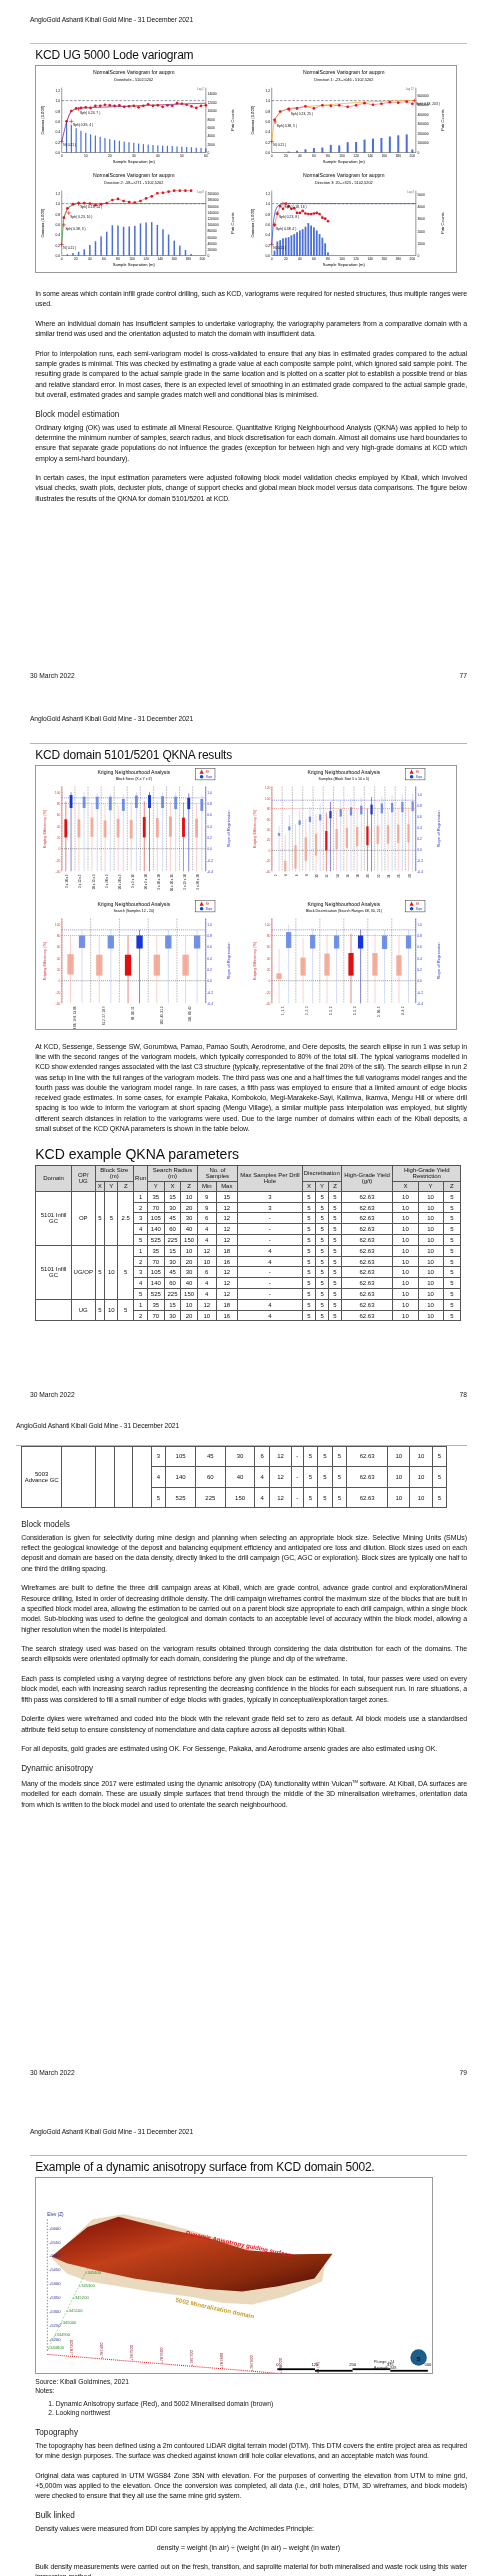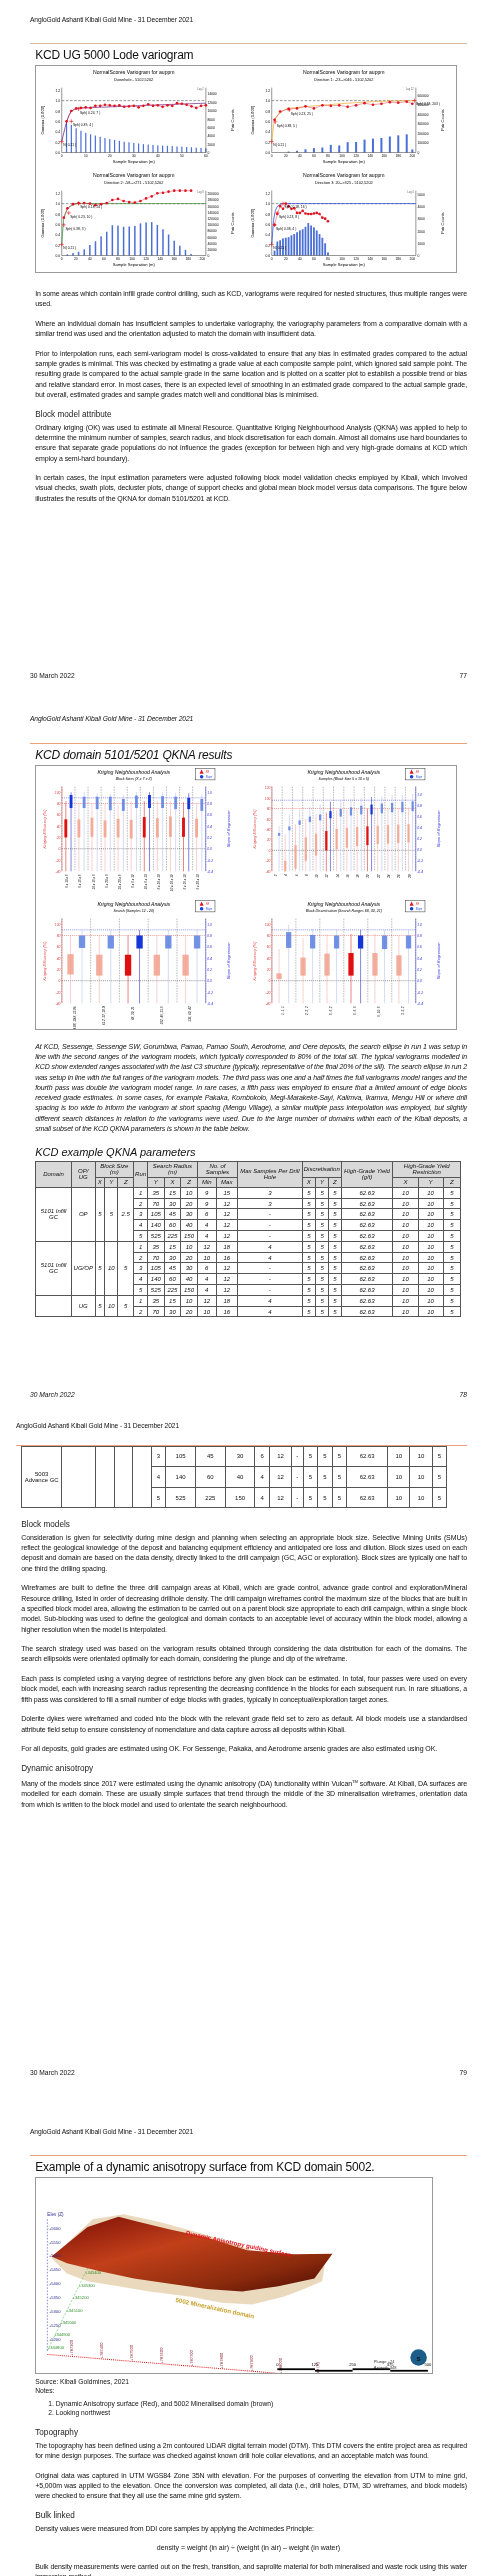--- a/index.html
+++ b/index.html
@@ -11,21 +11,21 @@
   h2.title{font-weight:normal;font-size:12px;margin:3.1px 0 3.1px 5.2px;letter-spacing:-0.2px;}
   h3.sec{font-weight:normal;font-size:8.2px;margin:9.3px 0 4.1px 5.2px;color:#222;}
   p.body{font-size:7px;line-height:10.3px;margin:0 0 9.3px 5.2px;text-align:justify;letter-spacing:-0.1px;}
   .ftr{display:flex;justify-content:space-between;font-size:6.7px;padding:0 0;}
   .figbox{margin-left:5.2px;border:0.5px solid #999;background:#fff;position:relative;}
   .grid4{display:grid;grid-template-columns:1fr 1fr;}
   svg text{font-family:"Liberation Sans",sans-serif;}
   table.q{border-collapse:collapse;margin-left:5.2px;font-size:6px;width:426px;}
   table.q th{background:#d9d9d9;font-weight:normal;border:0.5px solid #555;padding:1px 1px;text-align:center;line-height:6.7px;}
   table.q td{border:0.5px solid #555;padding:0 1px;height:9.8px;text-align:center;}
-  .tcap{font-size:11px;margin:11.3px 0 3.1px 5.2px;}
+  .tcap{font-size:14px;margin:11.3px 0 3.1px 5.2px;}
   .eq{text-align:center;font-size:7px;margin:0 0 11.3px 0;}
   .notes{font-size:6.7px;margin-left:5.2px;line-height:9.3px;}
   .notes ol{margin:3.1px 0 0 0;padding-left:20.6px;}
   sup{font-size:4.1px;}
 </style>
 </head>
 <body>
 
 <div class="page" style="height:701px;">
   <div class="hdr">AngloGold Ashanti Kibali Gold Mine - 31 December 2021</div>
@@ -397,30 +397,30 @@
         <path d="M56.926829268292686,85.34400000000001 H64.92682926829269 M60.926829268292686,81.34400000000001 V89.34400000000001" stroke="#e3141e" stroke-width="1.2"></path>
         <text x="63.926829268292686" y="94.34400000000001" font-size="6.5">Sph( 0.23, 8 )</text>
         <path d="M67.85365853658537,67.19999999999999 H75.85365853658537 M71.85365853658537,63.19999999999999 V71.19999999999999" stroke="#e3141e" stroke-width="1.2"></path>
         <text x="74.85365853658537" y="76.19999999999999" font-size="6.5">Sph( 0.18, 16 )</text>
       </svg>
   </div>
   <div style="height:15.5px"></div>
   <p class="body">In some areas which contain infill grade control drilling, such as KCD, variograms were required for nested structures, thus multiple ranges were used.</p>
   <p class="body">Where an individual domain has insufficient samples to undertake variography, the variography parameters from a comparative domain with a similar trend was used and the orientation adjusted to match the domain with insufficient data.</p>
   <p class="body">Prior to interpolation runs, each semi-variogram model is cross-validated to ensure that any bias in estimated grades compared to the actual sample grades is minimal. This was checked by estimating a grade value at each composite sample point, which ignored said sample point. The resulting grade is compared to the actual sample grade in the same location and is plotted on a scatter plot to establish a possible trend or bias and relative standard error. In most cases, there is an expected level of smoothing in an estimated grade compared to the actual sample grade, but overall, estimated grades and sample grades match well and conditional bias is minimised.</p>
-  <h3 class="sec">Block model attribute</h3>
+  <h3 class="sec">Block model estimation</h3>
   <p class="body">Ordinary kriging (OK) was used to estimate all Mineral Resource. Quantitative Kriging Neighbourhood Analysis (QKNA) was applied to help to determine the minimum number of samples, search radius, and block discretisation for each domain. Almost all domains use hard boundaries to ensure that separate grade populations do not influence the grades (exception for between high and very high-grade domains at KCD which employ a semi-hard boundary).</p>
   <p class="body">In certain cases, the input estimation parameters were adjusted following block model validation checks employed by Kibali, which involved visual checks, swath plots, decluster plots, change of support checks and global mean block model versus data comparisons. The figure below illustrates the results of the QKNA for domain 5101/5201 at KCD.</p>
   <div class="ftr" style="position:absolute;left:30px;right:30px;top:672px;">
     <span>30 March 2022</span>
     <span>77</span>
   </div>
 </div>
 
-<div class="page" style="height:721px;font-style:italic;">
+<div class="page" style="height:721px;">
   <div class="hdr" style="padding-top:14.4px;">AngloGold Ashanti Kibali Gold Mine - 31 December 2021</div>
   <hr class="rule">
   <h2 class="title">KCD domain 5101/5201 QKNA results</h2>
   <div class="figbox grid4" style="width:420px;height:263px;">
     <svg class="kna" width="210" height="131" viewBox="0 0 408 255">
         <text x="190" y="15" text-anchor="middle" font-size="10">Kriging Neighbourhood Analysis</text>
         <text x="190" y="28" text-anchor="middle" font-size="7">Block Sizes (X,x Y x Z)</text>
         <rect x="310" y="5" width="38" height="22" fill="#fff" stroke="#333"></rect>
         <path d="M318,15 L322,7 L326,15 Z" fill="#e3141e"></path>
         <circle cx="322" cy="21" r="3.5" fill="#1a3ee0"></circle>

